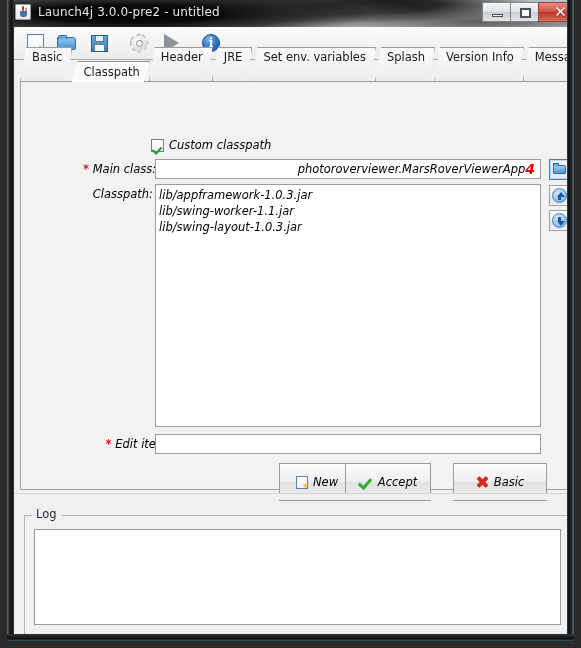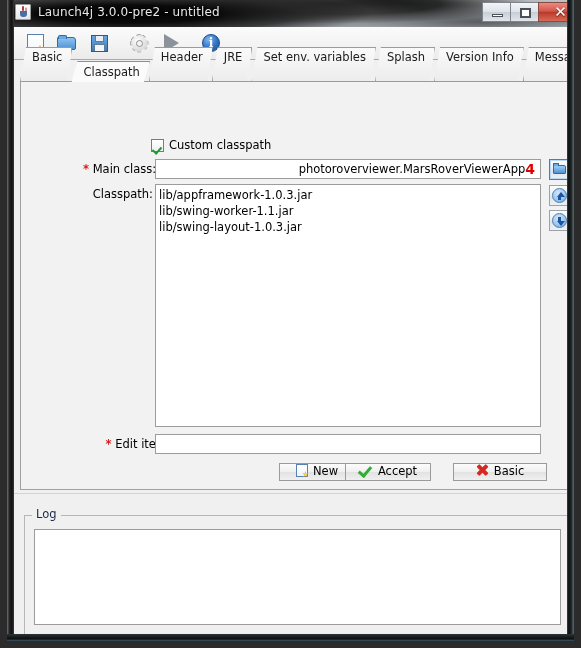--- a/index.html
+++ b/index.html
@@ -229,20 +229,21 @@
   }
 
   
   .tabpanel {
     position: absolute; left: 6px; top: 54px;
     width: 555px; height: 409px;
     background: #f2f2f2;
     border: 1px solid #a0a0a0;
     border-top: 1px solid #9b9b9b;
     box-sizing: border-box;
+    font-style: italic;
   }
 
   .row-label {
     position: absolute;
     text-align: right;
     font-size: 11.5px;
     color: #000;
     white-space: nowrap;
   }
   .req { color: #d81c1c; font-weight: bold; }
@@ -332,25 +333,25 @@
     content:""; position:absolute; left:3.5px; top:7px;
     width:0;height:0;border-left:4px solid transparent;border-right:4px solid transparent;
     border-top:5px solid #1b54a0;
   }
   .arrow-down:before {
     content:""; position:absolute; left:5px; top:3px; width:3px; height:4px; background:#1b54a0;
   }
 
   .btn {
     position: absolute;
-    height: 18px;
+    height: 38px;
     box-sizing: border-box;
     background: linear-gradient(to bottom, #fcfcfc 0%, #f0f0f0 47%, #e2e2e2 52%, #f0f0f0 100%);
     border: 1px solid #9b9b9b;
-    display: flex; align-items: flex-start; justify-content: center;
+    display: flex; align-items: center; justify-content: center;
     gap: 5px;
     font-size: 11.5px;
     color: #000;
     padding: 0 8px;
   }
   .btn-ic-new { width:12px;height:13px; position:relative;
     background: linear-gradient(to bottom,#ffffff,#eef4fb);
     border:1px solid #5b7fb0; box-sizing:border-box; }
   .btn-ic-new:after { content:""; position:absolute; right:-2px; bottom:-2px; width:7px;height:7px;
     background: radial-gradient(circle at 50% 50%, #ffd84a 0%, #f5a623 65%, #d4851a 100%);

